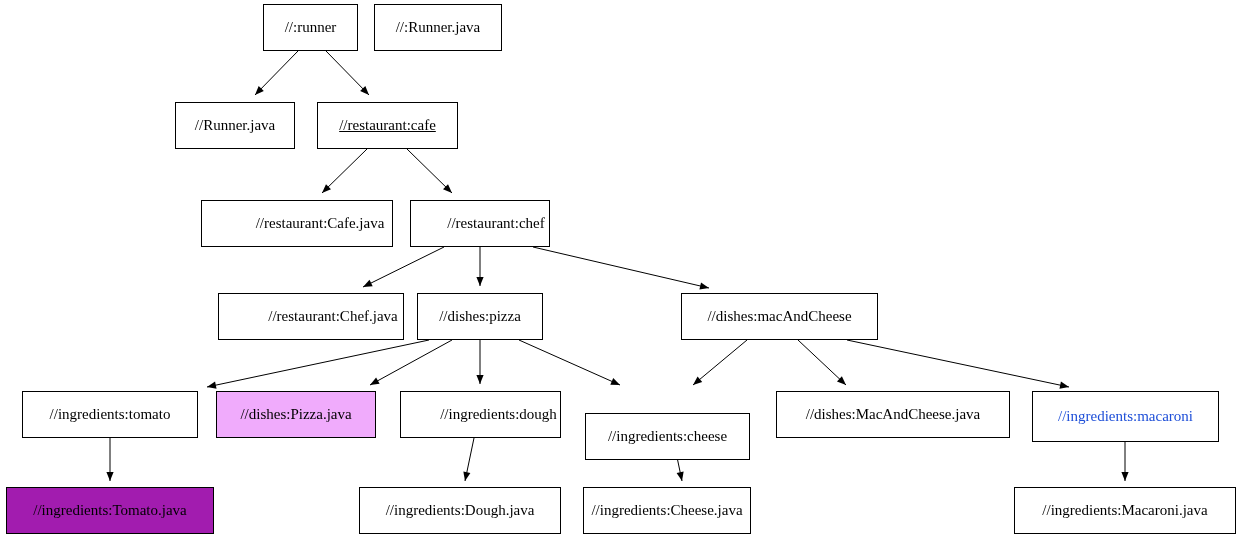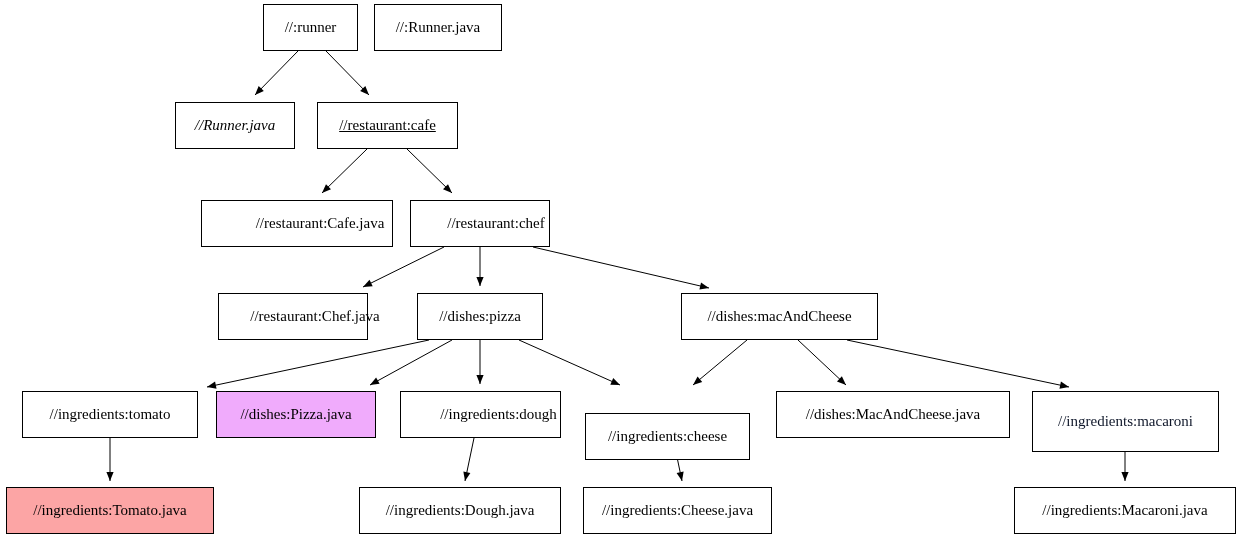--- a/index.html
+++ b/index.html
@@ -83,33 +83,33 @@
       <path d="M 1125,438 L 1125,481" stroke="#000000" stroke-width="1" fill="none"></path>
       <polygon points="0,0 -9,3.6 -9,-3.6" fill="#000000" transform="translate(1125,481) rotate(90)"></polygon>
     </svg>
   <div id="nodes-layer">
       <div class="node" style="left: 263px; top: 4px; width: 95px; height: 47px; border-color: rgb(0, 0, 0); background: rgb(255, 255, 255); color: rgb(0, 0, 0);">
         <span>//:runner</span>
       </div>
       <div class="node" style="left: 374px; top: 4px; width: 128px; height: 47px; border-color: rgb(0, 0, 0); background: rgb(255, 255, 255); color: rgb(0, 0, 0);">
         <span>//:Runner.java</span>
       </div>
-      <div class="node" style="left: 175px; top: 102px; width: 120px; height: 47px; border-color: rgb(0, 0, 0); background: rgb(255, 255, 255); color: rgb(0, 0, 0); font-style: italic;">
+      <div class="node" style="left: 175px; top: 102px; width: 120px; height: 47px; border-color: rgb(0, 0, 0); background: rgb(255, 255, 255); color: rgb(0, 0, 0);">
         <span>//Runner.java</span>
       </div>
       <div class="node" style="left: 317px; top: 102px; width: 141px; height: 47px; border-color: rgb(0, 0, 0); background: rgb(255, 255, 255); color: rgb(0, 0, 0); text-decoration: underline;">
         <span>//restaurant:cafe</span>
       </div>
       <div class="node" style="left: 201px; top: 200px; width: 192px; height: 47px; border-color: rgb(0, 0, 0); background: rgb(255, 255, 255); color: rgb(0, 0, 0); padding-left: 46px;">
         <span>//restaurant:Cafe.java</span>
       </div>
       <div class="node" style="left: 410px; top: 200px; width: 140px; height: 47px; border-color: rgb(0, 0, 0); background: rgb(255, 255, 255); color: rgb(0, 0, 0); padding-left: 32px;">
         <span>//restaurant:chef</span>
       </div>
-      <div class="node" style="left: 218px; top: 293px; width: 150px; height: 47px; border-color: rgb(0, 0, 0); background: rgb(255, 255, 255); color: rgb(0, 0, 0); padding-left: 44px;">
+      <div class="node" style="left: 218px; top: 293px; width: 186px; height: 47px; border-color: rgb(0, 0, 0); background: rgb(255, 255, 255); color: rgb(0, 0, 0); padding-left: 44px;">
         <span>//restaurant:Chef.java</span>
       </div>
       <div class="node" style="left: 417px; top: 293px; width: 126px; height: 47px; border-color: rgb(0, 0, 0); background: rgb(255, 255, 255); color: rgb(0, 0, 0);">
         <span>//dishes:pizza</span>
       </div>
       <div class="node" style="left: 681px; top: 293px; width: 197px; height: 47px; border-color: rgb(0, 0, 0); background: rgb(255, 255, 255); color: rgb(0, 0, 0);">
         <span>//dishes:macAndCheese</span>
       </div>
       <div class="node" style="left: 22px; top: 391px; width: 176px; height: 47px; border-color: rgb(0, 0, 0); background: rgb(255, 255, 255); color: rgb(0, 0, 0);">
         <span>//ingredients:tomato</span>
@@ -119,29 +119,29 @@
       </div>
       <div class="node" style="left: 400px; top: 391px; width: 161px; height: 47px; border-color: rgb(0, 0, 0); background: rgb(255, 255, 255); color: rgb(0, 0, 0); padding-left: 36px;">
         <span>//ingredients:dough</span>
       </div>
       <div class="node" style="left: 585px; top: 413px; width: 165px; height: 47px; border-color: rgb(0, 0, 0); background: rgb(255, 255, 255); color: rgb(0, 0, 0);">
         <span>//ingredients:cheese</span>
       </div>
       <div class="node" style="left: 776px; top: 391px; width: 234px; height: 47px; border-color: rgb(0, 0, 0); background: rgb(255, 255, 255); color: rgb(0, 0, 0);">
         <span>//dishes:MacAndCheese.java</span>
       </div>
-      <div class="node" style="left: 1032px; top: 391px; width: 187px; height: 61px; border-color: rgb(0, 0, 0); background: rgb(255, 255, 255); color: #0f172a;">
+      <div class="node" style="left: 1032px; top: 391px; width: 187px; height: 51px; border-color: rgb(0, 0, 0); background: rgb(255, 255, 255); color: #1d4ed8;">
         <span>//ingredients:macaroni</span>
       </div>
-      <div class="node" style="left: 6px; top: 487px; width: 208px; height: 47px; border-color: rgb(0, 0, 0); background: #fca5a5; color: rgb(0, 0, 0);">
+      <div class="node" style="left: 6px; top: 487px; width: 208px; height: 47px; border-color: rgb(0, 0, 0); background: #a21caf; color: rgb(0, 0, 0);">
         <span>//ingredients:Tomato.java</span>
       </div>
       <div class="node" style="left: 359px; top: 487px; width: 202px; height: 47px; border-color: rgb(0, 0, 0); background: rgb(255, 255, 255); color: rgb(0, 0, 0);">
         <span>//ingredients:Dough.java</span>
       </div>
-      <div class="node" style="left: 583px; top: 487px; width: 189px; height: 47px; border-color: rgb(0, 0, 0); background: rgb(255, 255, 255); color: rgb(0, 0, 0);">
+      <div class="node" style="left: 583px; top: 487px; width: 168px; height: 47px; border-color: rgb(0, 0, 0); background: rgb(255, 255, 255); color: rgb(0, 0, 0);">
         <span>//ingredients:Cheese.java</span>
       </div>
       <div class="node" style="left: 1014px; top: 487px; width: 222px; height: 47px; border-color: rgb(0, 0, 0); background: rgb(255, 255, 255); color: rgb(0, 0, 0);">
         <span>//ingredients:Macaroni.java</span>
       </div>
     </div>
 </div>
 
 </body></html>

